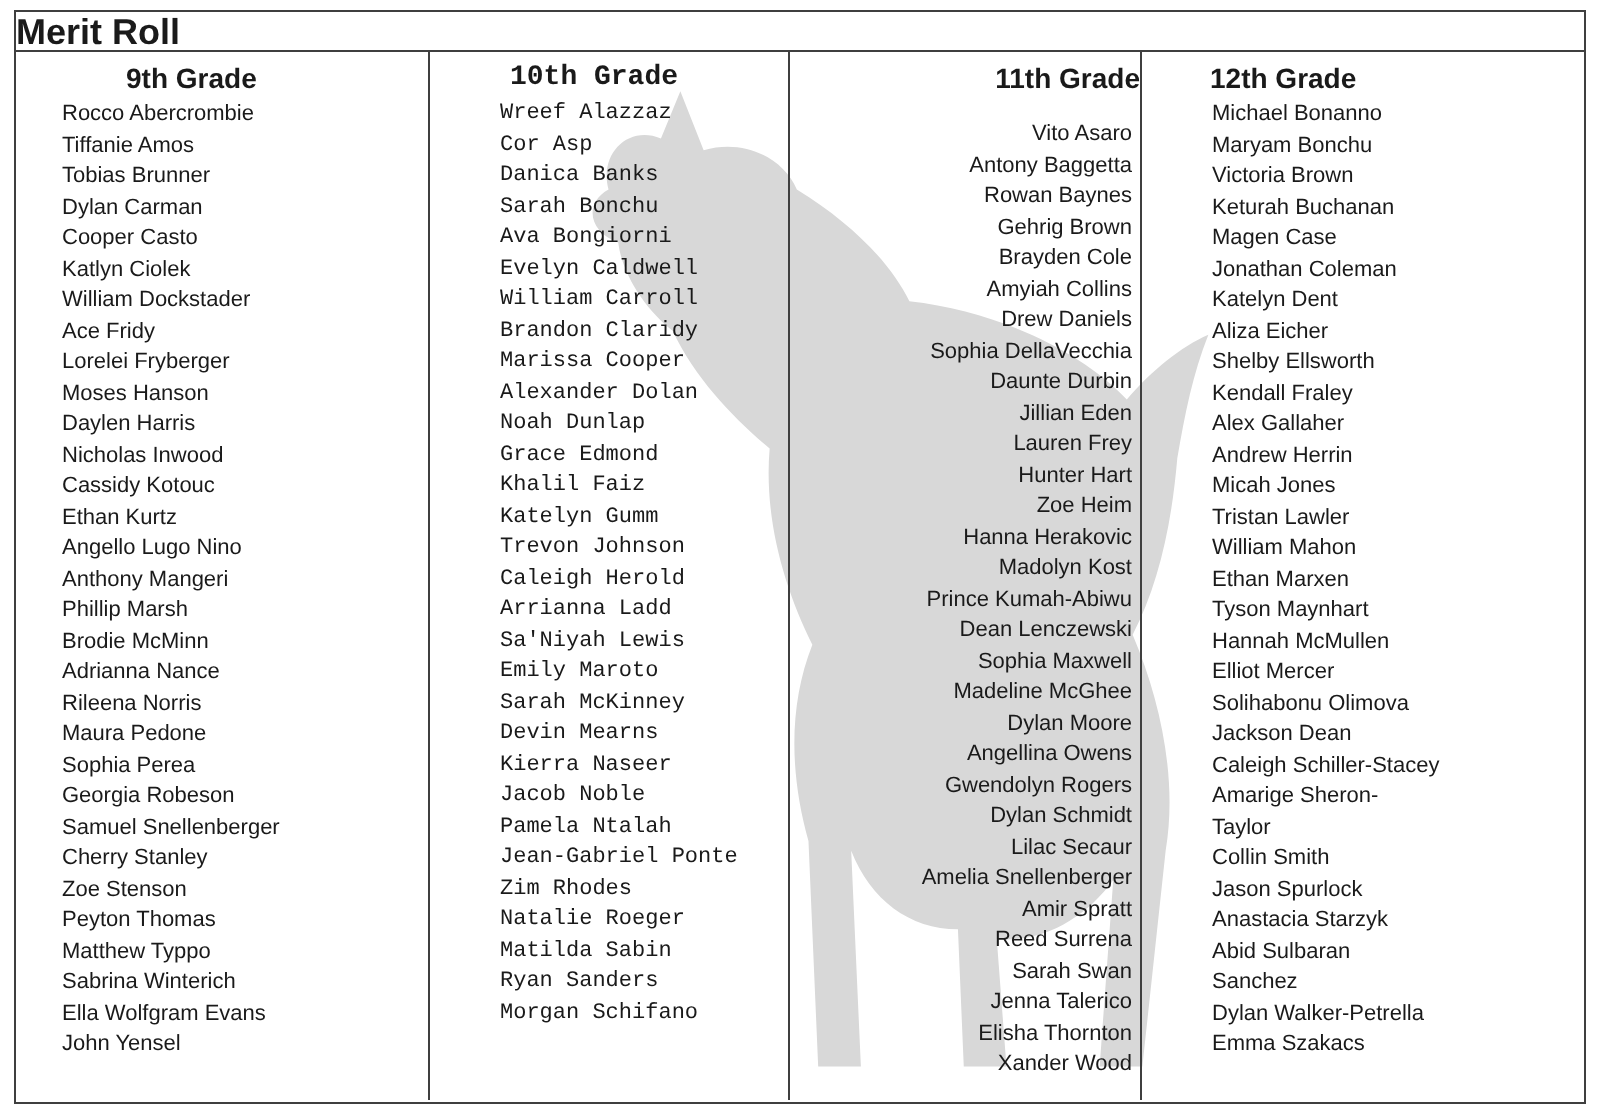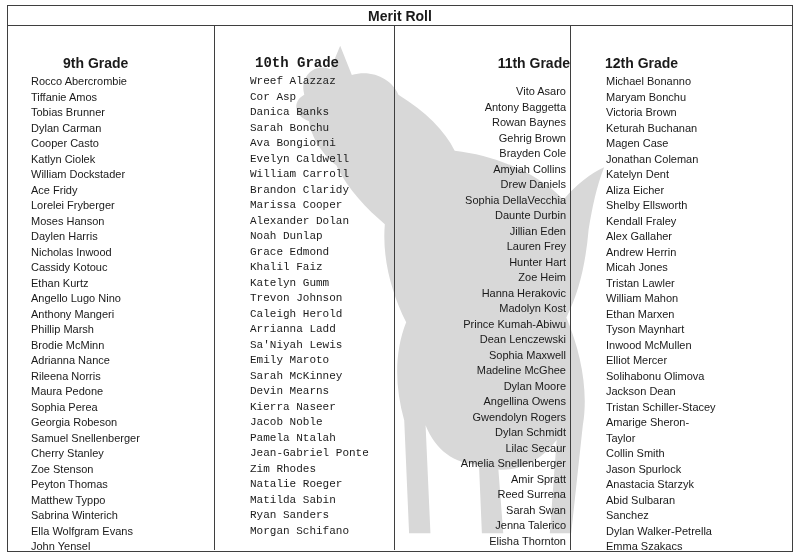--- a/index.html
+++ b/index.html
@@ -13,22 +13,21 @@
     overflow: hidden;
   }
   .merit-table {
     position: absolute; left: 7px; top: 5px;
     width: 786px; height: 547px;
     border: 1px solid #3f3f3f;
     background: #fff;
   }
   .title-row {
     height: 20px; line-height: 20px;
-    text-align: center;
-    font-weight: 700; font-size: 14px;
+    font-weight: 700; font-size: 18px;
     border-bottom: 1px solid #3f3f3f;
     position: relative; z-index: 2;
     background: #fff;
   }
   .columns {
     position: relative;
     display: flex;
     height: calc(100% - 21px);
   }
   .watermark {
@@ -48,21 +47,20 @@
   .col:last-child { border-right: 0; }
   .col-1 { width: 207px; }
   .col-2 { width: 180px; font-family: Liberation Mono, monospace; }
   .col-3 { width: 176px; text-align: right; }
   .col-4 { flex: 1; }
   .col-header {
     font-weight: 700;
     font-size: 14px;
     padding-top: 5px;
     line-height: 16px;
-    margin-top: 24px;
   }
   .col-1 .col-header { padding-left: 55px; }
   .col-2 .col-header { padding-left: 40px; }
   .col-3 .col-header { padding-left: 29px; }
   .col-4 .col-header { padding-left: 34px; }
   .names {
     list-style: none;
     margin: 3px 0 0 0;
     font-size: 11px;
   }
@@ -230,25 +228,25 @@
           <li>Aliza Eicher</li>
           <li>Shelby Ellsworth</li>
           <li>Kendall Fraley</li>
           <li>Alex Gallaher</li>
           <li>Andrew Herrin</li>
           <li>Micah Jones</li>
           <li>Tristan Lawler</li>
           <li>William Mahon</li>
           <li>Ethan Marxen</li>
           <li>Tyson Maynhart</li>
-          <li>Inwood McMullen</li>
+          <li>Hannah McMullen</li>
           <li>Elliot Mercer</li>
           <li>Solihabonu Olimova</li>
           <li>Jackson Dean</li>
-          <li>Tristan Schiller-Stacey</li>
+          <li>Caleigh Schiller-Stacey</li>
           <li>Amarige Sheron-
 Taylor</li>
           <li>Collin Smith</li>
           <li>Jason Spurlock</li>
           <li>Anastacia Starzyk</li>
           <li>Abid Sulbaran
 Sanchez</li>
           <li>Dylan Walker-Petrella</li>
           <li>Emma Szakacs</li>
         </ul>

